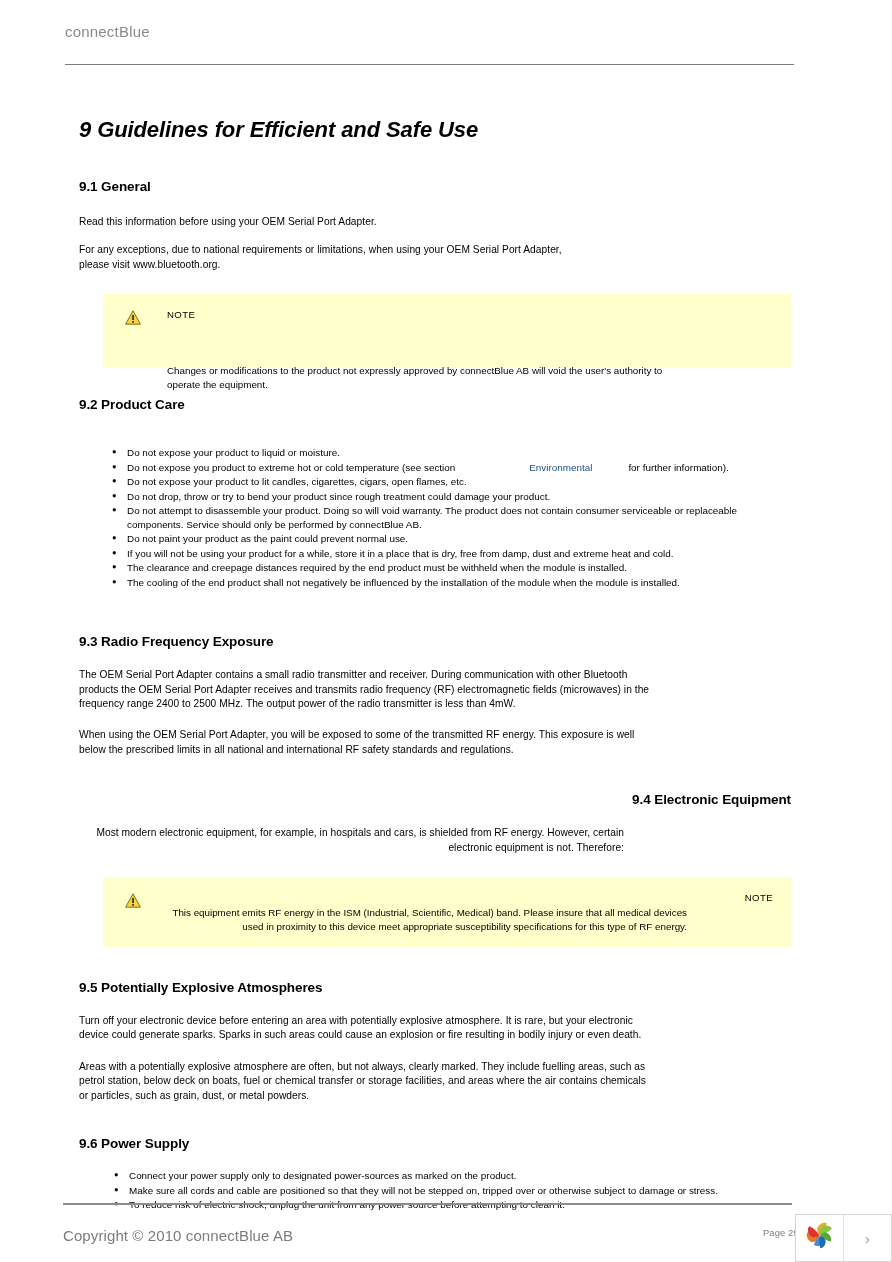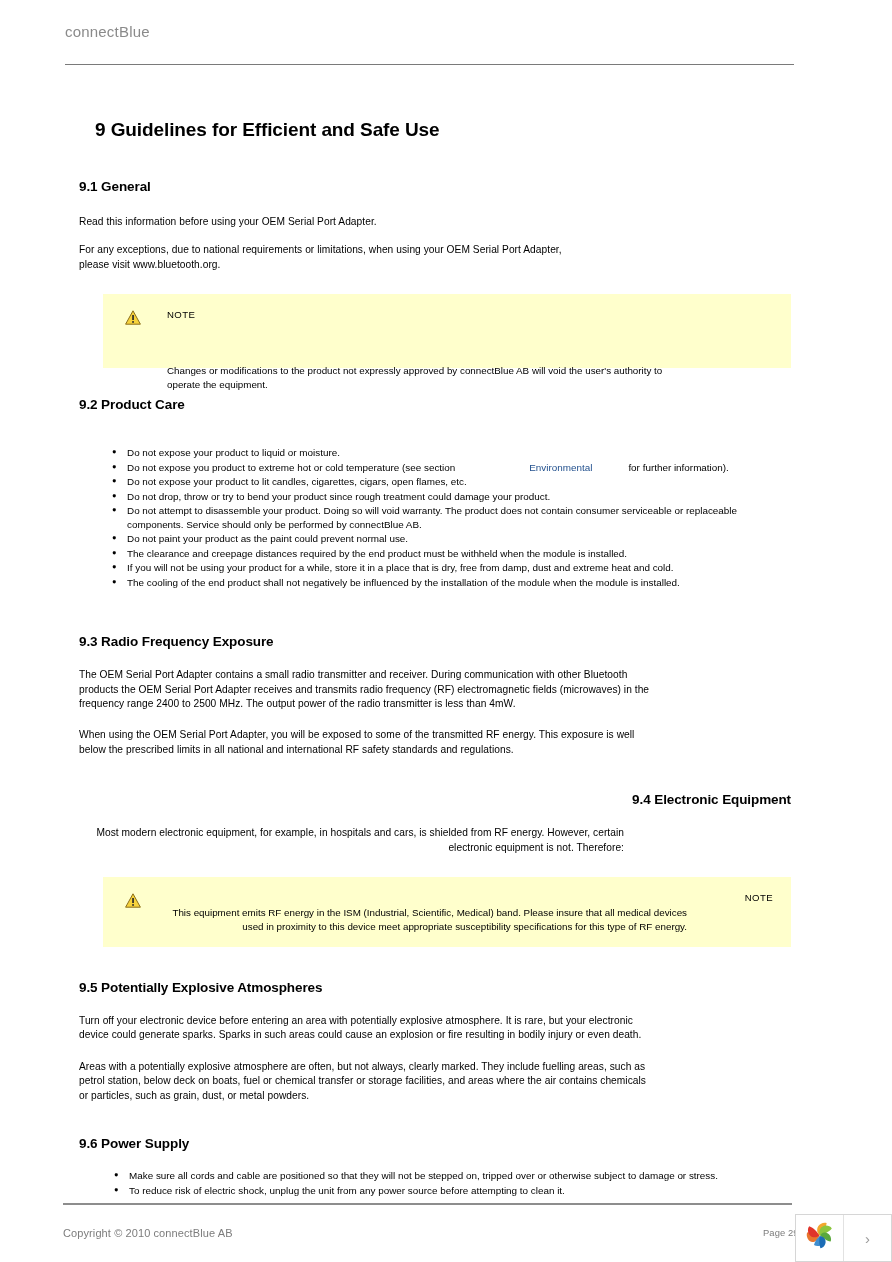--- a/index.html
+++ b/index.html
@@ -48,25 +48,26 @@
 
   
   .content {
     position: absolute;
     left: 79px;
     top: 118px;
     width: 712px;
   }
 
   h1.chapter-title {
-    font-size: 19px;
+    font-size: 22px;
     font-weight: bold;
-    margin: 0 0 36px 16px;
+    margin: 0 0 36px 0;
     letter-spacing: -0.1px;
     line-height: 24px;
+    font-style: italic;
   }
   h2.section-title {
     font-size: 13.5px;
     font-weight: bold;
     margin: 0 0 20px 0;
     line-height: 17px;
     letter-spacing: -0.1px;
   }
   .sec {
     margin-bottom: 0;
@@ -148,21 +149,21 @@
     left: 63px;
     top: 1203px;
     width: 729px;
     height: 0;
     border-top: 2px solid #8d8d8d;
   }
   .footer-left {
     position: absolute;
     left: 63px;
     top: 1227px;
-    font-size: 11px;
+    font-size: 15px;
     color: #7c7c7c;
     letter-spacing: 0.1px;
   }
   .footer-right {
     position: absolute;
     left: 718px;
     top: 1227px;
     font-size: 9.4px;
     color: #7c7c7c;
     letter-spacing: 0.1px;
@@ -237,22 +238,22 @@
 
     <div class="sec" style="margin-bottom:42px;">
       <h2 class="section-title" style="margin-bottom:33px;">9.2 Product Care</h2>
       <ul class="bullets">
         <li><span>Do not expose your product to liquid or moisture.</span></li>
         <li><span>Do not expose you product to extreme hot or cold temperature (see section</span><span class="link-gap-before"></span><a class="doclink" href="#">Environmental</a><span class="link-gap-after"></span><span>for further information).</span></li>
         <li><span>Do not expose your product to lit candles, cigarettes, cigars, open flames, etc.</span></li>
         <li><span>Do not drop, throw or try to bend your product since rough treatment could damage your product.</span></li>
         <li style="width:622px;"><span>Do not attempt to disassemble your product. Doing so will void warranty. The product does not contain consumer serviceable or replaceable components. Service should only be performed by connectBlue AB.</span></li>
         <li><span>Do not paint your product as the paint could prevent normal use.</span></li>
+        <li><span>If you will not be using your product for a while, store it in a place that is dry, free from damp, dust and extreme heat and cold.</span></li>
         <li><span>The clearance and creepage distances required by the end product must be withheld when the module is installed.</span></li>
-        <li><span>If you will not be using your product for a while, store it in a place that is dry, free from damp, dust and extreme heat and cold.</span></li>
         <li><span>The cooling of the end product shall not negatively be influenced by the installation of the module when the module is installed.</span></li>
       </ul>
     </div>
 
     <div class="sec" style="margin-bottom:34px;">
       <h2 class="section-title" style="margin-bottom:18px;margin-top:44px;">9.3 Radio Frequency Exposure</h2>
       <p class="body-text" style="width:584px;margin-bottom:17px;">The OEM Serial Port Adapter contains a small radio transmitter and receiver. During communication with other Bluetooth products the OEM Serial Port Adapter receives and transmits radio frequency (RF) electromagnetic fields (microwaves) in the frequency range 2400 to 2500 MHz. The output power of the radio transmitter is less than 4mW.</p>
       <p class="body-text" style="width:562px;">When using the OEM Serial Port Adapter, you will be exposed to some of the transmitted RF energy. This exposure is well below the prescribed limits in all national and international RF safety standards and regulations.</p>
     </div>
 
@@ -279,20 +280,21 @@
 
     <div class="sec" style="margin-bottom:32px;">
       <h2 class="section-title" style="margin-bottom:18px;">9.5 Potentially Explosive Atmospheres</h2>
       <p class="body-text" style="width:580px;margin-bottom:17px;">Turn off your electronic device before entering an area with potentially explosive atmosphere. It is rare, but your electronic device could generate sparks. Sparks in such areas could cause an explosion or fire resulting in bodily injury or even death.</p>
       <p class="body-text" style="width:572px;">Areas with a potentially explosive atmosphere are often, but not always, clearly marked. They include fuelling areas, such as petrol station, below deck on boats, fuel or chemical transfer or storage facilities, and areas where the air contains chemicals or particles, such as grain, dust, or metal powders.</p>
     </div>
 
     <div class="sec">
       <h2 class="section-title" style="margin-bottom:17px;">9.6 Power Supply</h2>
       <ul class="bullets indent-deep">
+        <li><span>Connect your power supply only to designated power-sources as marked on the product.</span></li>
         <li style="width:612px;"><span>Make sure all cords and cable are positioned so that they will not be stepped on, tripped over or otherwise subject to damage or stress.</span></li>
         <li><span>To reduce risk of electric shock, unplug the unit from any power source before attempting to clean it.</span></li>
       </ul>
     </div>
 
   </div>
 
   <div class="footer-rule"></div>
   <div class="footer-left">Copyright © 2010 connectBlue AB</div>
   <div class="footer-right">Page 29 of 42</div>

